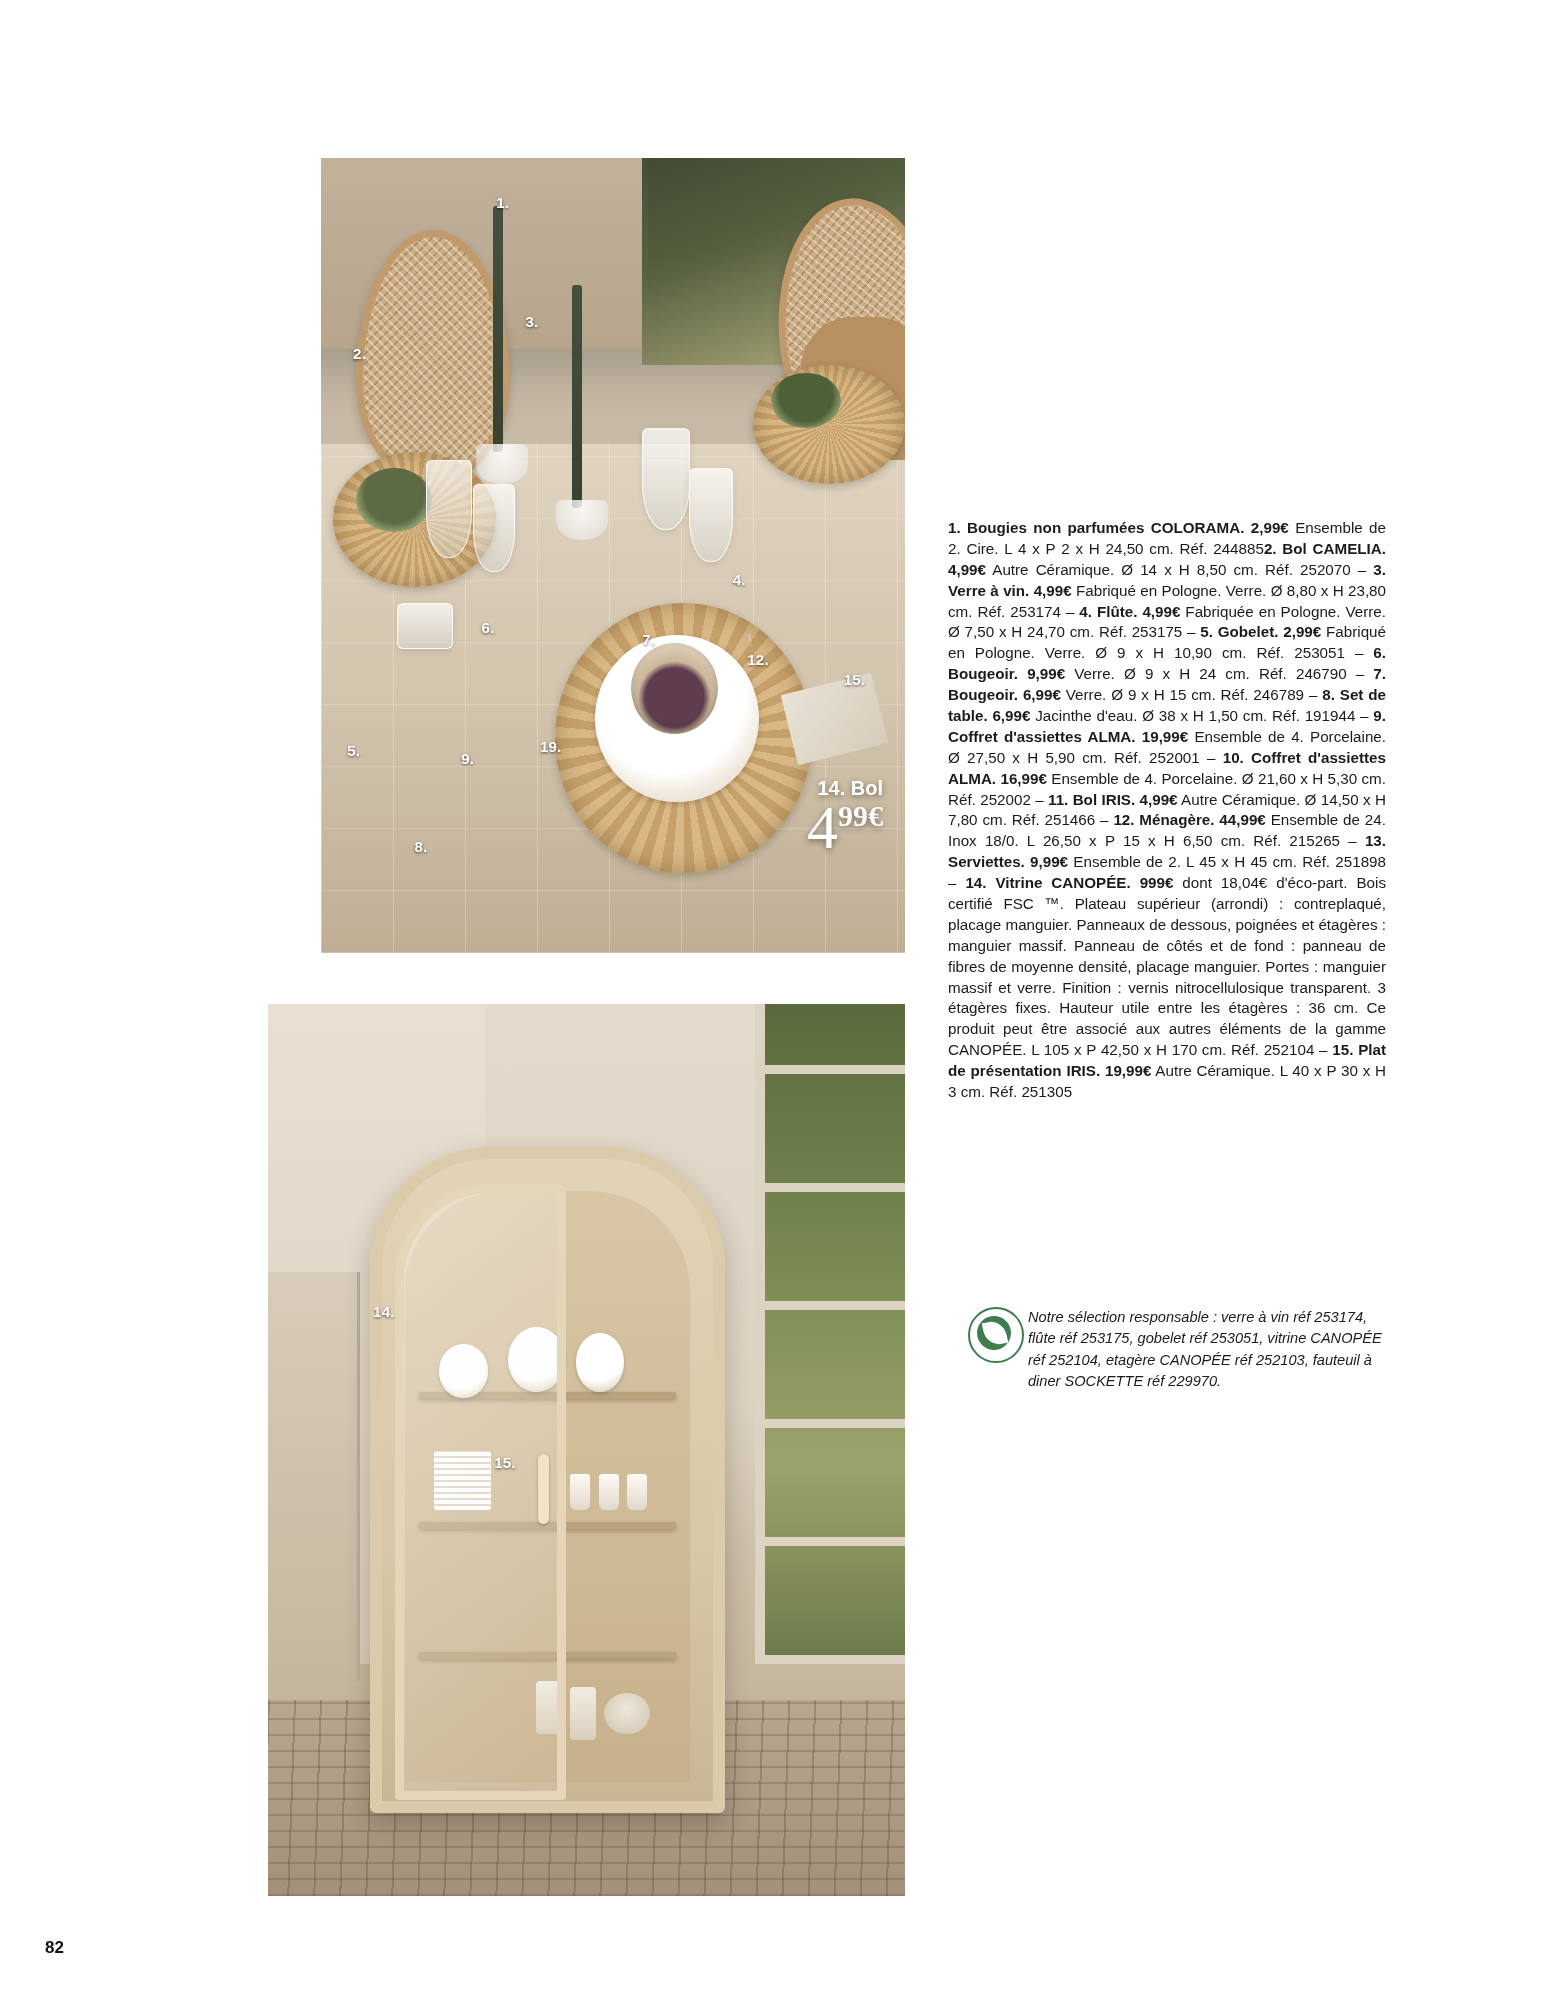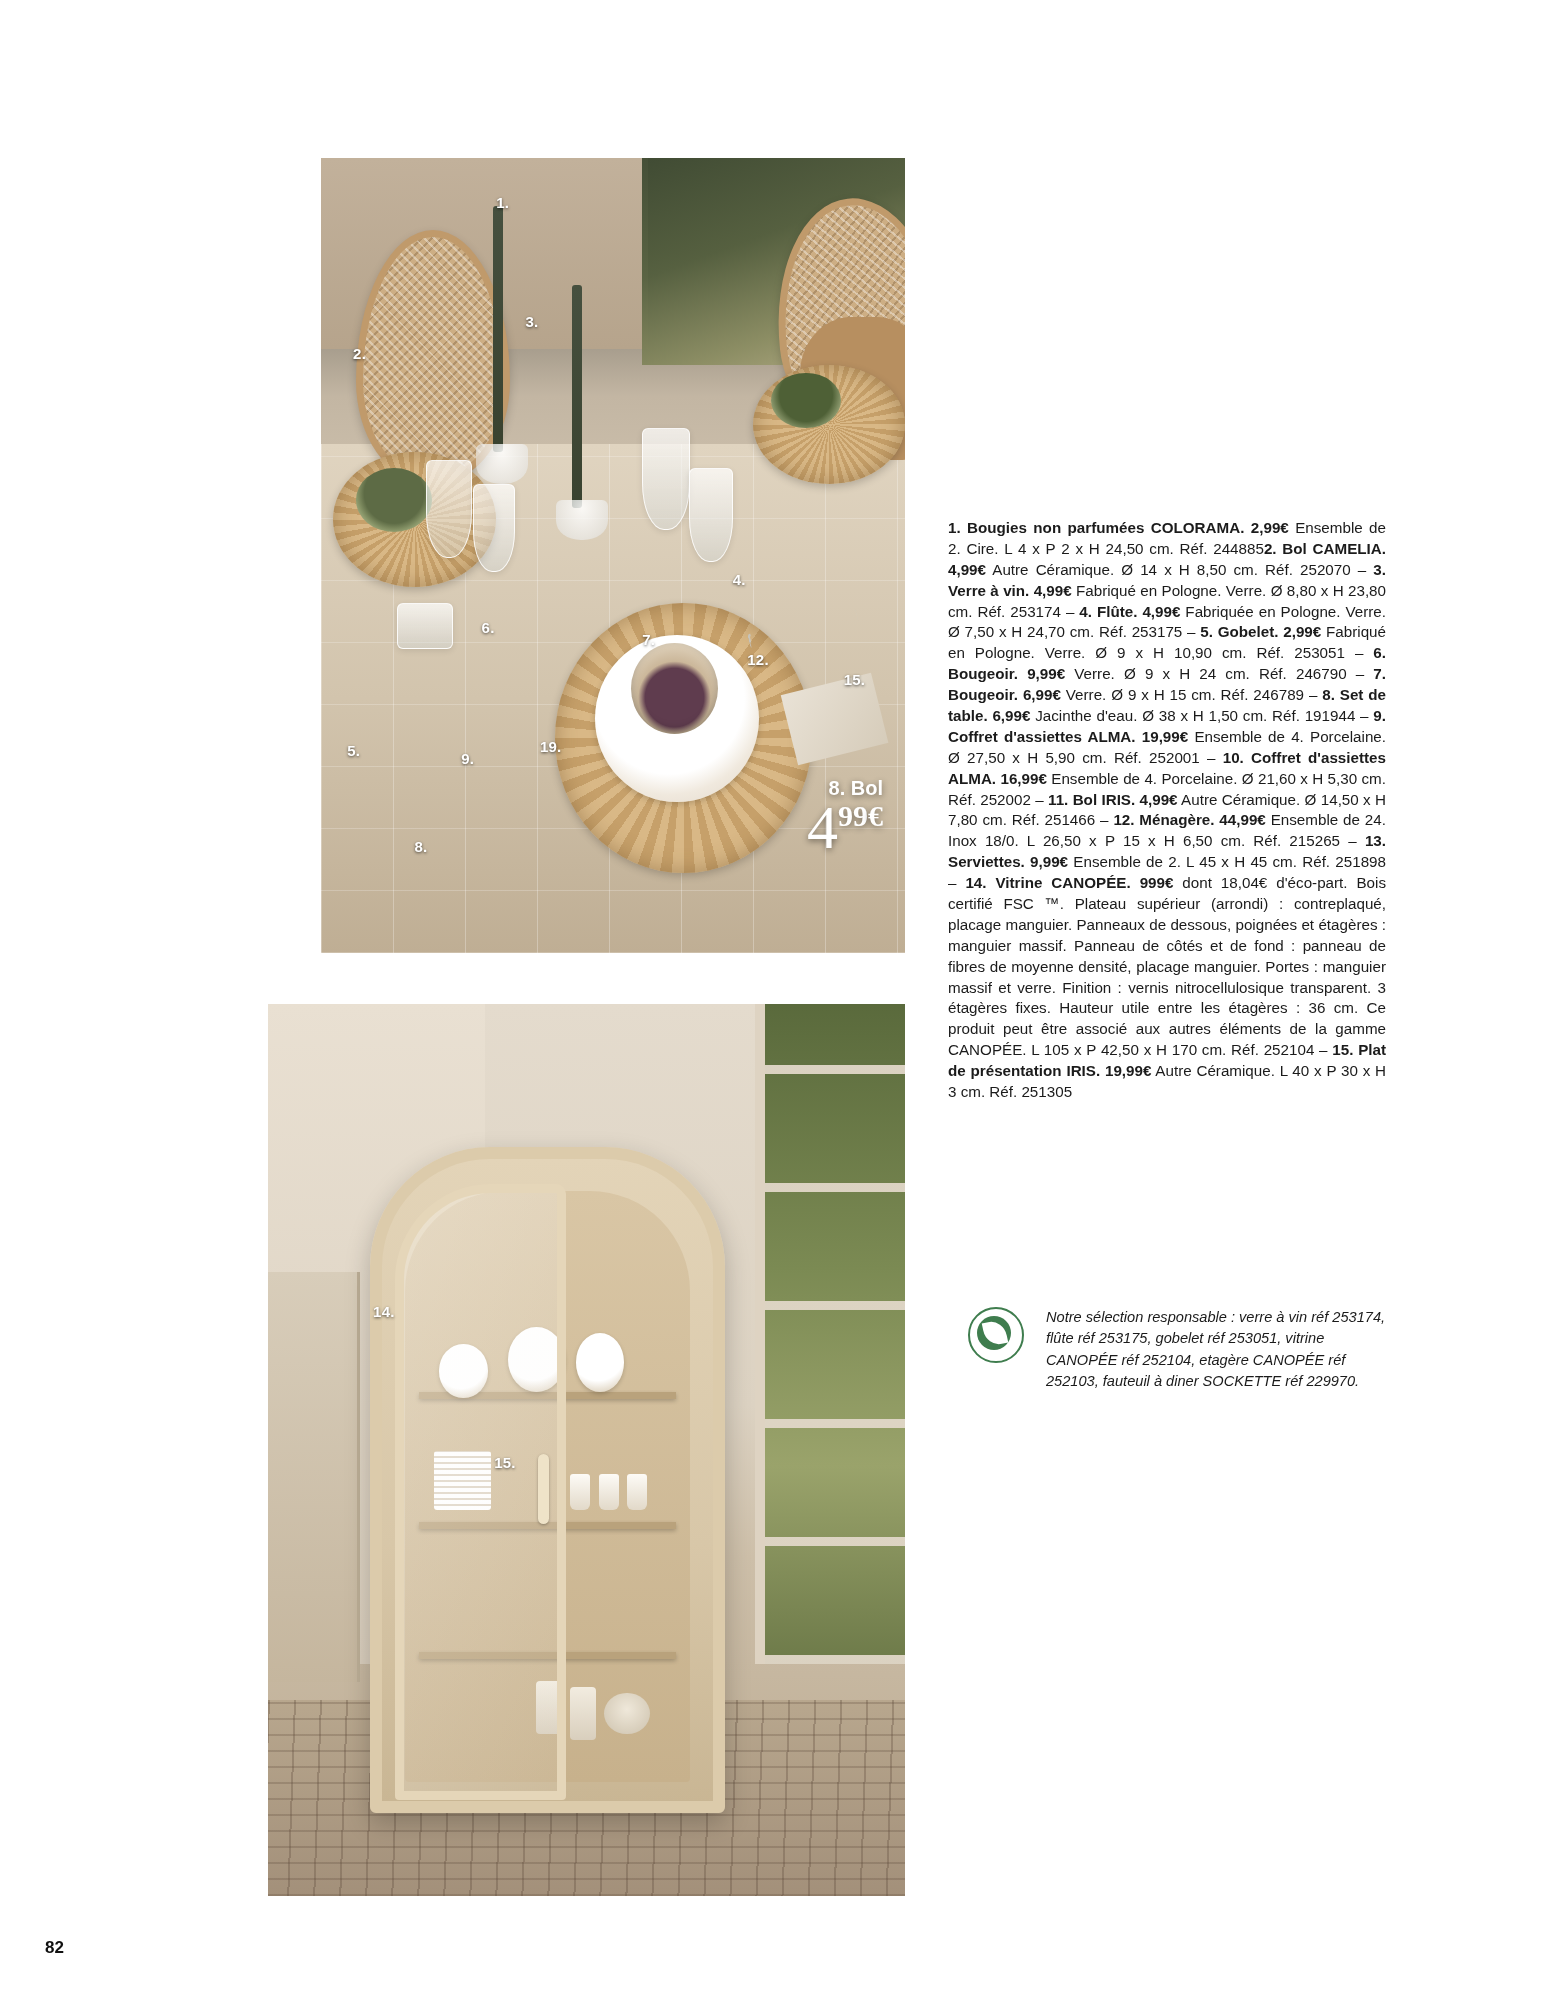--- a/index.html
+++ b/index.html
@@ -282,21 +282,21 @@
     font-family: "Liberation Sans", sans-serif;
   }
   .copy b { font-weight: 700; }
 
   .eco {
     position: absolute;
     left: 968px;
     top: 1307px;
     width: 420px;
     display: flex;
-    gap: 22px;
+    gap: 4px;
     align-items: flex-start;
   }
   .eco-badge {
     width: 52px; height: 52px; border-radius: 50%;
     border: 2px solid #3f7d4e;
     background: #ffffff;
     flex: 0 0 auto;
     position: relative;
   }
   .eco-badge::after {
@@ -376,21 +376,21 @@
     <div class="lbl" style="left:4.5%; top:73.5%;">5.</div>
     <div class="lbl" style="left:27.5%; top:58%;">6.</div>
     <div class="lbl" style="left:55%; top:59.5%;">7.</div>
     <div class="lbl" style="left:16%; top:85.5%;">8.</div>
     <div class="lbl" style="left:24%; top:74.5%;">9.</div>
     <div class="lbl" style="left:37.5%; top:73%;">19.</div>
     <div class="lbl" style="left:73%; top:62%;">12.</div>
     <div class="lbl" style="left:89.5%; top:64.5%;">15.</div>
 
     <div class="price-callout">
-      <div class="pc-name">8. Bol</div>
+      <div class="pc-name">14. Bol</div>
       <div class="pc-val">
         <span>4</span><sup>99</sup><sup>€</sup>
       </div>
     </div>
   </div>
 
   <div class="photo-cabinet">
     <div class="cab-bg"></div>
     <div class="cab-wallL"></div>
     <div class="cab-stone"></div>

